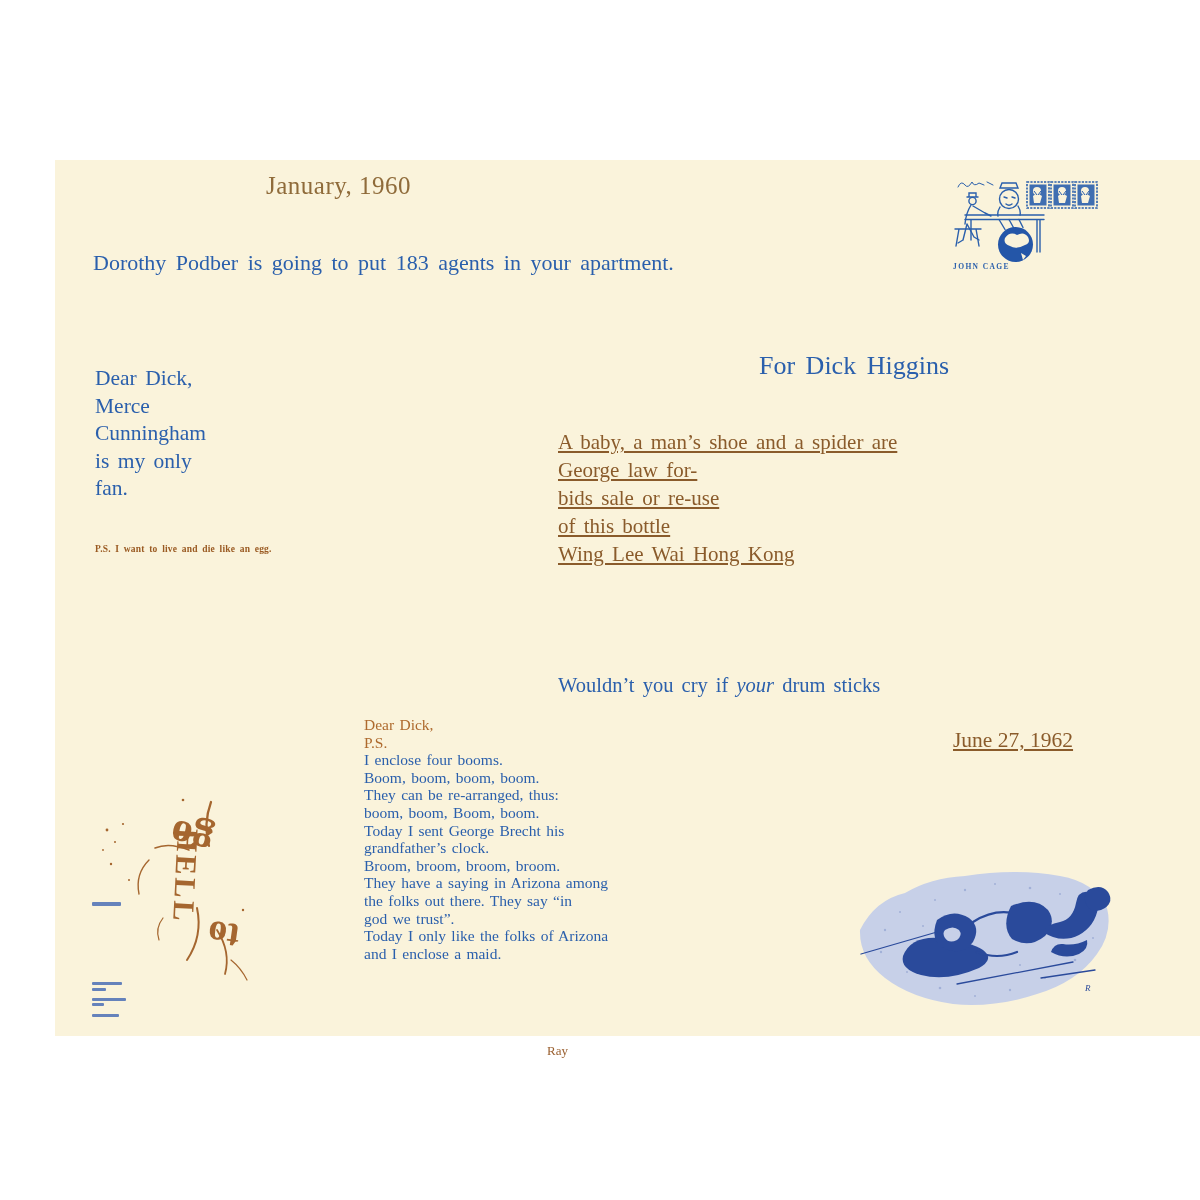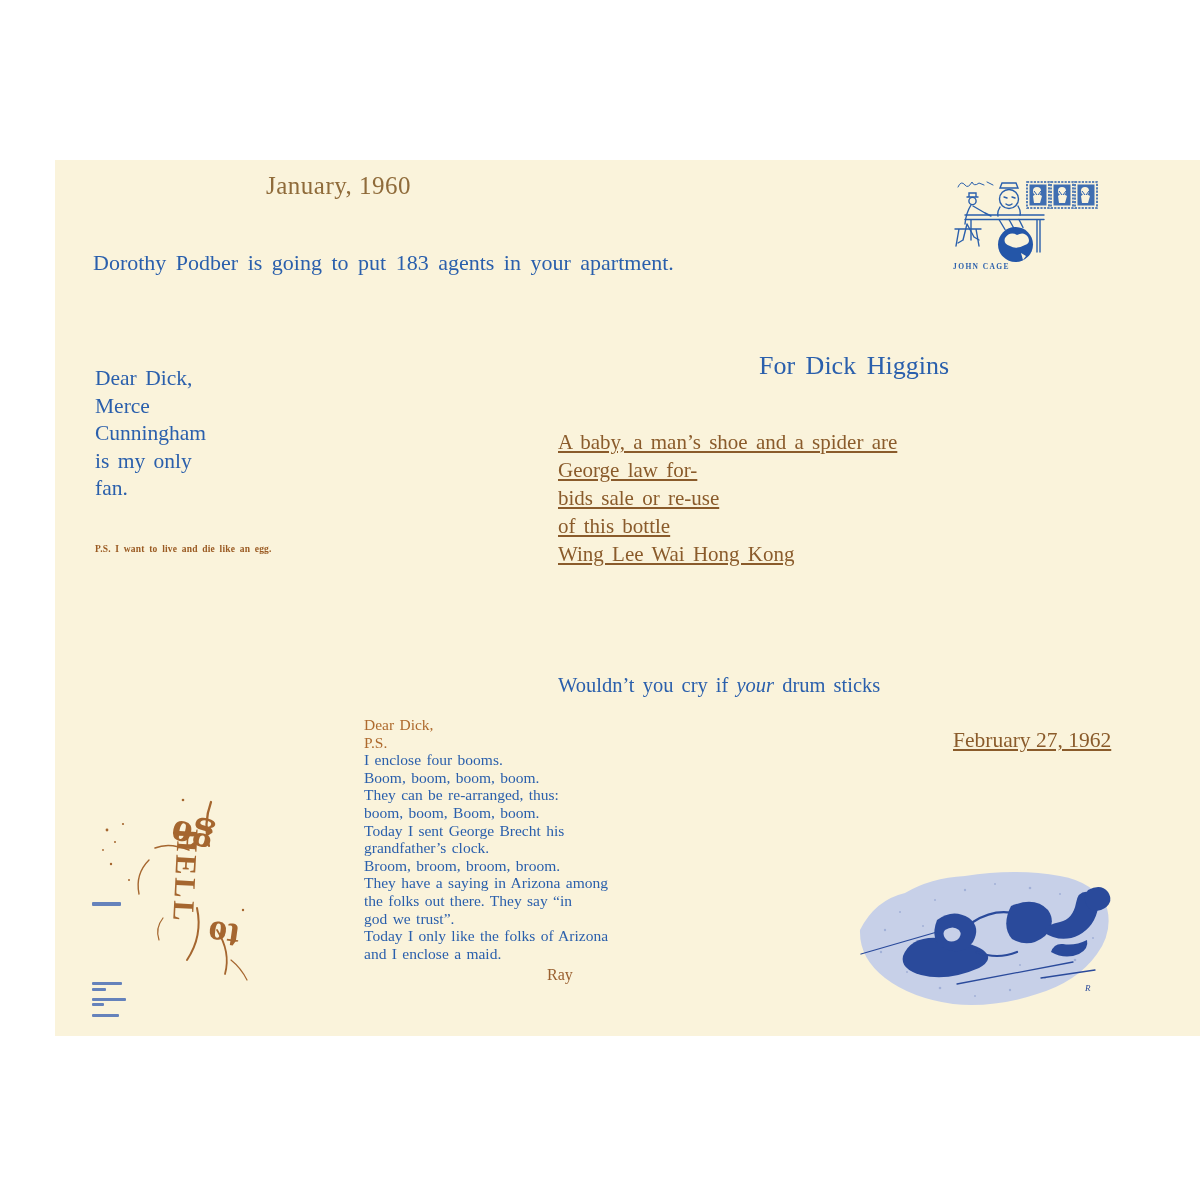--- a/index.html
+++ b/index.html
@@ -14,21 +14,21 @@
   .t-january{left:211px;top:12px;font-size:25px;letter-spacing:.5px;}
   .t-apartment{left:38px;top:90px;font-size:22px;word-spacing:4px;}
   .t-deardick{left:40px;top:205px;font-size:21.5px;line-height:27.5px;word-spacing:3px;}
   .t-psegg{left:40px;top:384px;font-size:9.5px;font-weight:bold;letter-spacing:.2px;word-spacing:2px;color:#9a5a22;}
   .t-higgins{left:704px;top:191px;font-size:26px;word-spacing:4px;}
   .t-poem{left:503px;top:268px;font-size:21px;line-height:28px;word-spacing:3px;}
   .t-question{left:503px;top:471px;font-size:20.5px;line-height:29.5px;word-spacing:3px;margin-top:40px;}
   .t-question em{font-style:italic;}
   .t-letter{left:309px;top:556px;font-size:15.5px;line-height:17.6px;word-spacing:1.5px;}
   .t-dateright{left:898px;top:568px;font-size:21.5px;}
-  .t-ray{left:492px;top:806px;font-size:16px;color:#9a6030;}
+  .t-ray{left:492px;top:883px;font-size:13px;color:#9a6030;}
 
   .fineprint-word{left:37px;top:742px;width:29px;height:4px;background:#4a6db5;opacity:.85;border-radius:1px;}
   .colophon{left:37px;top:822px;width:60px;}
   .colophon i{display:block;height:3px;margin-bottom:2.5px;background:#4a6db5;opacity:.85;border-radius:1px;}
   .colophon i.w1{width:30px;} .colophon i.w2{width:14px;}
   .colophon i.w3{width:34px;margin-top:7px;} .colophon i.w4{width:12px;}
   .colophon i.w5{width:27px;margin-top:8px;}
 
   .stamp-art{left:888px;top:12px;}
   .sleep-art{left:790px;top:700px;}
@@ -79,21 +79,21 @@
         <div>grandfather’s clock.</div>
         <div>Broom, broom, broom, broom.</div>
         <div>They have a saying in Arizona among</div>
         <div>the folks out there. They say “in</div>
         <div>god we trust”.</div>
         <div>Today I only like the folks of Arizona</div>
         <div>and I enclose a maid.</div>
       </div>
   </div>
 
-  <div class="abs t-dateright brown">February 27, 1962</div>
+  <div class="abs t-dateright brown">June 27, 1962</div>
 
   <div class="abs t-ray">Ray</div>
 
   <svg class="abs stamp-art" width="212" height="112" viewBox="0 0 212 112">
     <g stroke="#2a5fac" fill="none" stroke-width="1.4" stroke-linecap="round">
 
       <path d="M15,15 q3,-7 7,-2 q3,4 7,-3 q2,5 7,1 l5,2 m3,-3 l6,3" stroke-width="1"></path>
 
       <path d="M22,43 H101 M22,47.5 H101 M28,47.5 V68 M94,47.5 V80 M97,47.5 V80"></path>
       <path d="M56,47.5 l6,10 M66,47.5 l5,9 M76,47.5 l4,8"></path>

